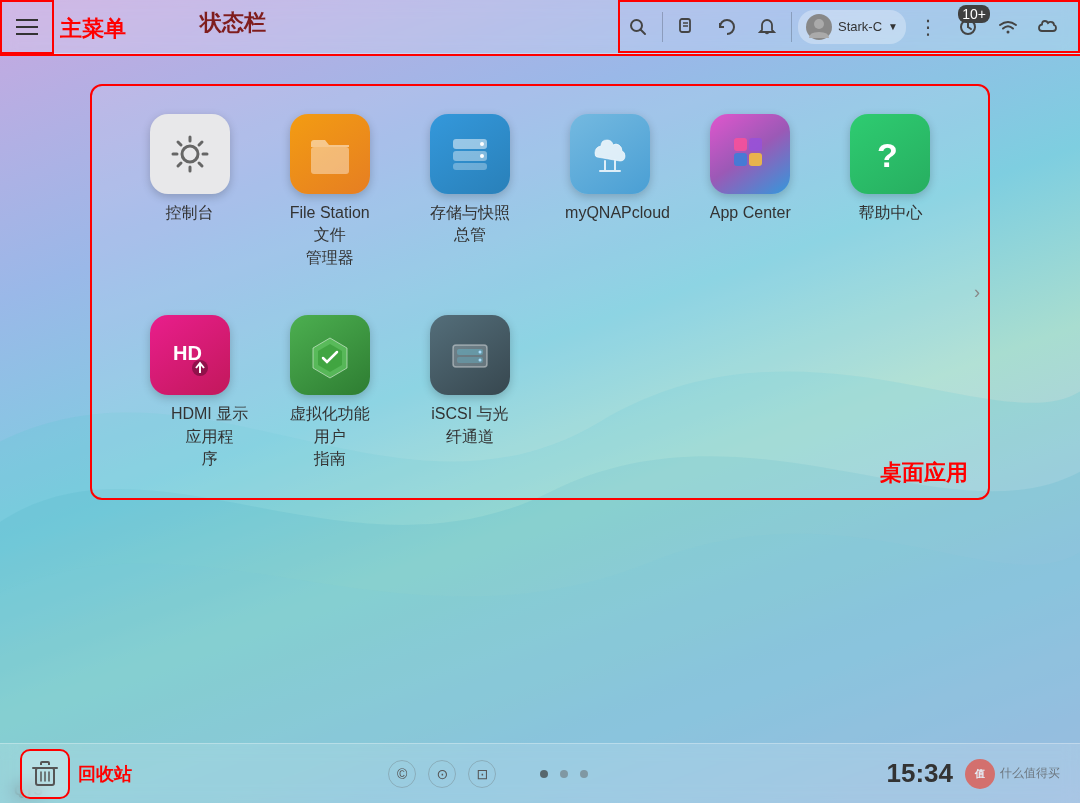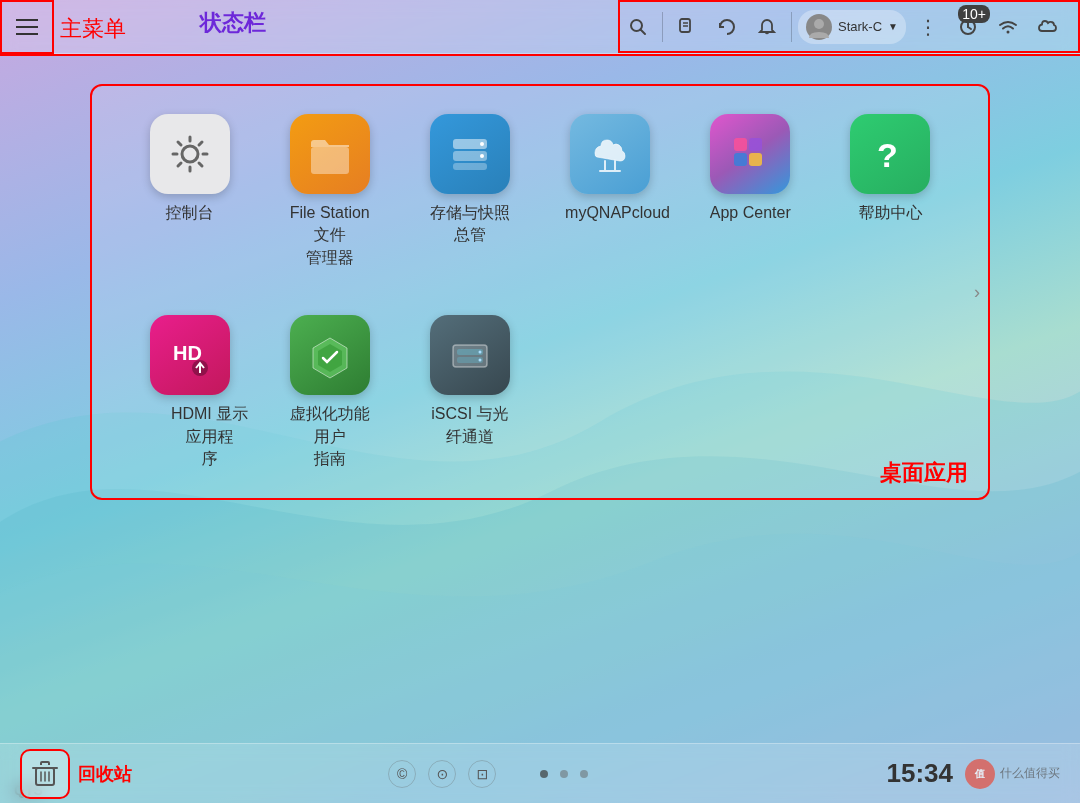--- a/index.html
+++ b/index.html
@@ -45,21 +45,21 @@
       border-bottom: 1px solid rgba(255,255,255,0.3);
       z-index: 100;
       outline: 2px solid red;
     }
 
     
     .annotation {
       position: absolute;
       color: red;
       font-size: 22px;
-      font-weight: normal;
+      font-weight: bold;
       pointer-events: none;
       z-index: 200;
     }
 
     .menu-btn {
       width: 54px;
       height: 54px;
       display: flex;
       align-items: center;
       justify-content: center;
@@ -331,21 +331,21 @@
     .watermark-text {
       font-size: 12px;
       color: #555;
     }
 
     
     .statusbar-annotation {
       position: absolute;
       top: 8px;
       left: 200px;
-      color: #6d28d9;
+      color: #7f1d1d;
       font-size: 22px;
       font-weight: bold;
       pointer-events: none;
       z-index: 300;
     }
 
     
     .desktop-apps-annotation {
       color: red;
       font-size: 22px;

